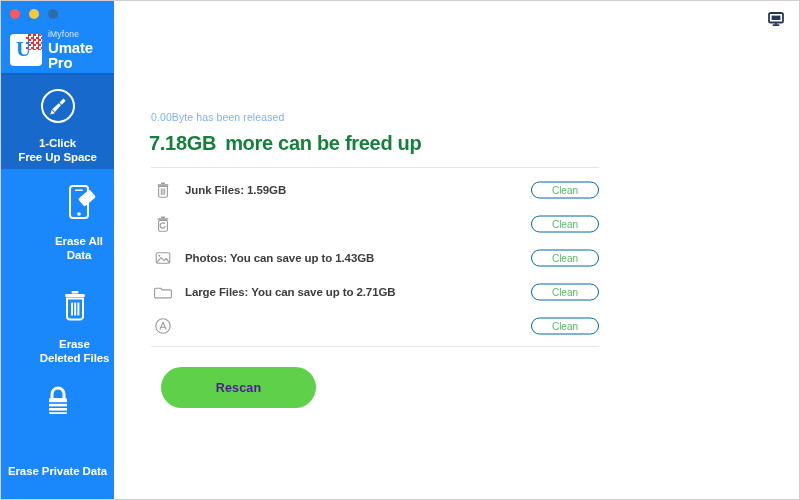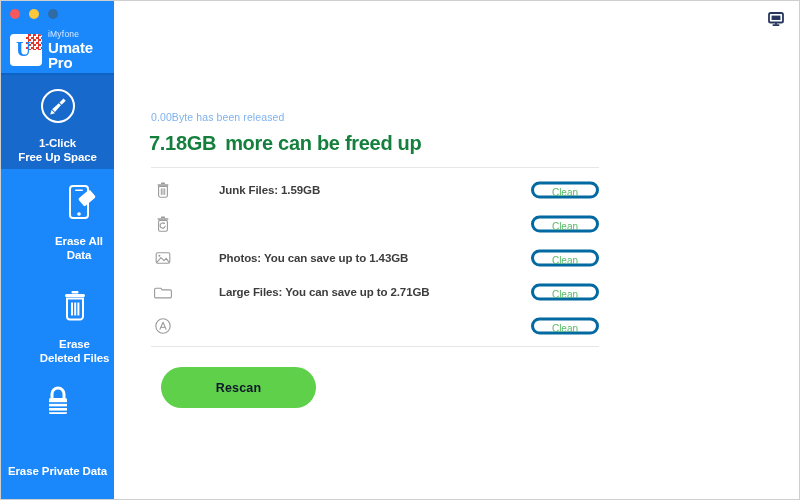--- a/index.html
+++ b/index.html
@@ -199,21 +199,20 @@
     position: absolute;
     left: 37px;
     top: 172px;
     width: 448px;
   }
   .row {
     height: 34px;
     display: flex;
     align-items: center;
     position: relative;
-    gap: 34px;
   }
   .row-icon {
     width: 24px;
     height: 24px;
     flex: 0 0 auto;
     display: flex;
     align-items: center;
     justify-content: center;
   }
   .row-label {
@@ -223,42 +222,42 @@
     font-weight: 600;
     letter-spacing: -0.1px;
   }
   .clean-btn {
     position: absolute;
     right: 0;
     top: 50%;
     transform: translateY(-50%);
     width: 68px;
     height: 17px;
-    border: 3px solid #0369a1;
+    border: 1px solid #0369a1;
     border-radius: 9px;
     background: #ffffff;
     color: #56b965;
     font-size: 10px;
     font-family: "Liberation Sans", sans-serif;
     cursor: pointer;
     padding: 0;
     line-height: 15px;
     text-align: center;
   }
 
   .rescan-btn {
     position: absolute;
     left: 47px;
     top: 366px;
     width: 155px;
     height: 41px;
     border: none;
     border-radius: 21px;
     background: #5ed04a;
-    color: #0f172a;
+    color: #4c1d95;
     font-size: 12.5px;
     font-weight: 700;
     font-family: "Liberation Sans", sans-serif;
     cursor: pointer;
     letter-spacing: 0.2px;
   }
 </style>
 </head>
 <body>
 

